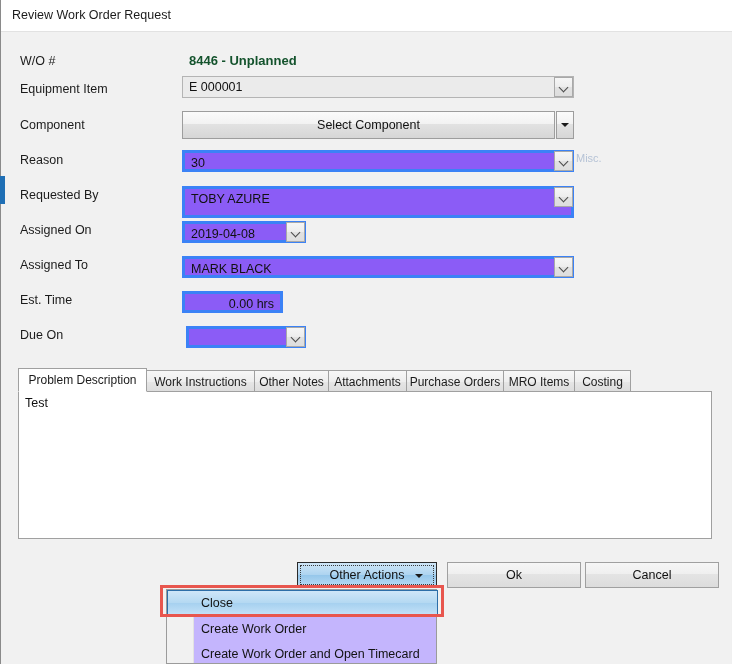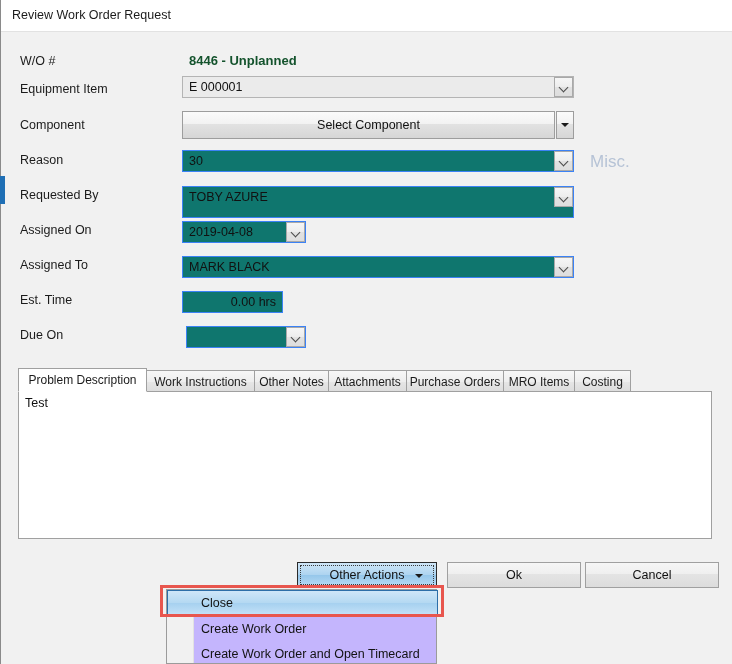--- a/index.html
+++ b/index.html
@@ -94,22 +94,22 @@
     position: absolute;
     font-size: 12.5px;
     color: #1b1b1b;
     white-space: nowrap;
     left: 20px;
   }
 
   .fld {
     position: absolute;
     box-sizing: border-box;
-    border: 1px solid #3b82f6;
-    background: #0f766e;
+    border: 3px solid #3b82f6;
+    background: #8b5cf6;
     font-size: 12.5px;
     color: #111111;
     line-height: 20px;
     padding: 0 6px;
     white-space: nowrap;
     overflow: hidden;
   }
   .fld.disabled {
     background: #ebebeb;
     border: 1px solid #b4b4b4;
@@ -164,23 +164,23 @@
   .tri-down {
     width: 0; height: 0;
     border-left: 4px solid transparent;
     border-right: 4px solid transparent;
     border-top: 4px solid #1a1a1a;
   }
 
   
   .misc {
     position: absolute;
-    left: 590px;
+    left: 576px;
     top: 152px;
-    font-size: 17px;
+    font-size: 11px;
     color: #b6c3d6;
     white-space: nowrap;
   }
 
   
   .tabstrip {
     position: absolute;
     left: 18px;
     top: 370px;
     width: 694px;

